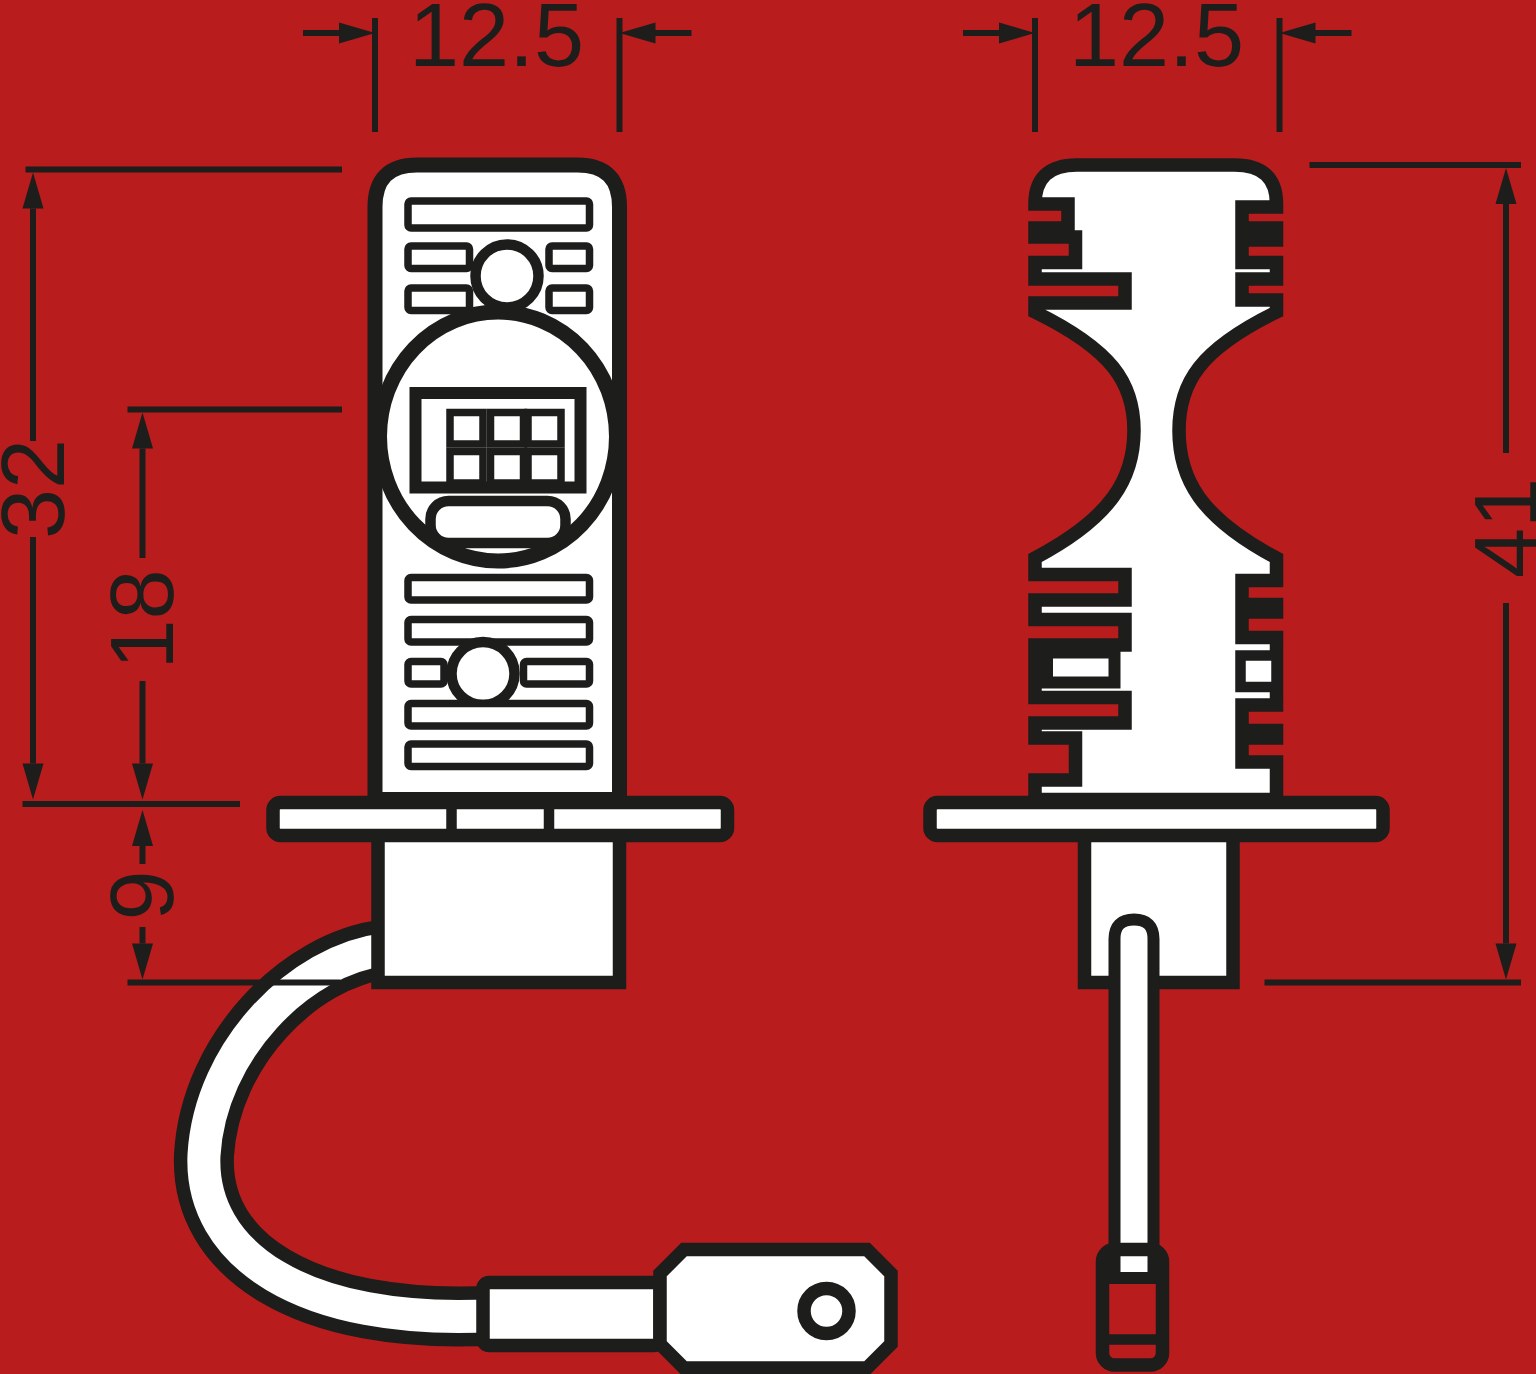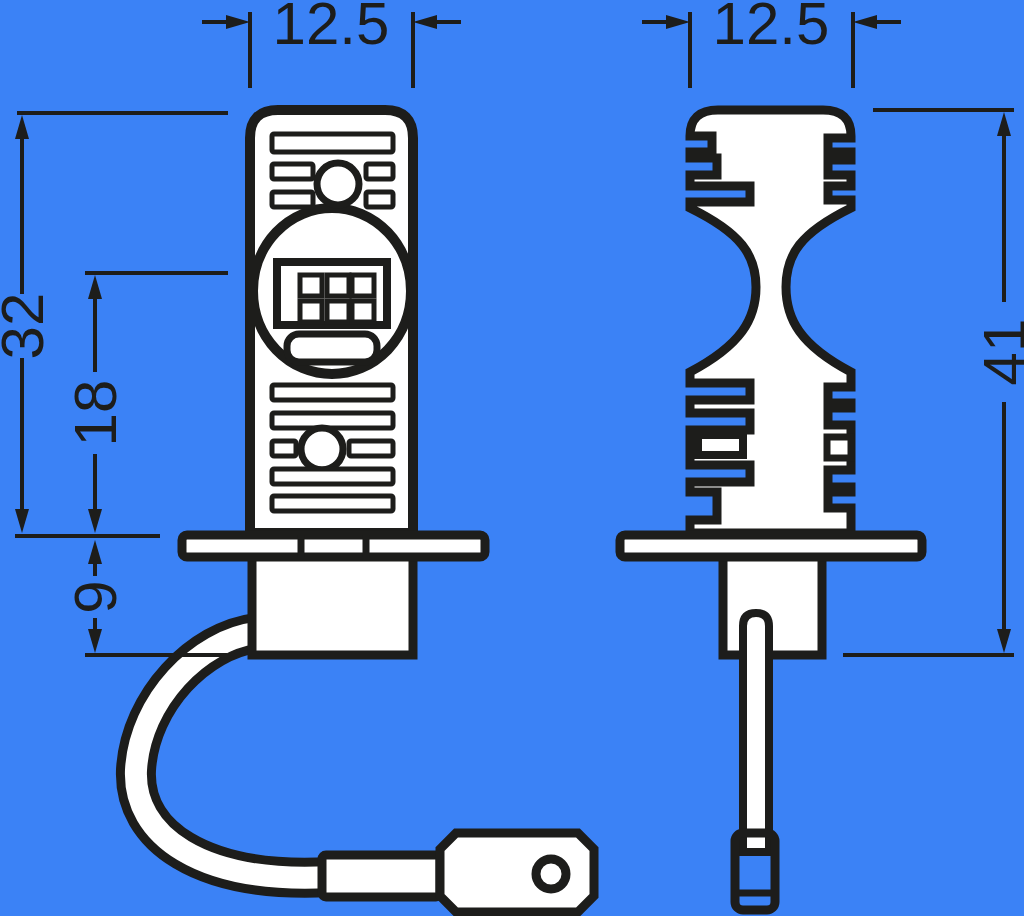--- a/index.html
+++ b/index.html
@@ -1,16 +1,16 @@
 <!DOCTYPE html>
 <html><head>
 <meta charset="utf-8">
 <style>
   html,body{margin:0;padding:0;background:#ffffff;}
-  .stage{position:relative;width:1024px;height:916px;background:#3b82f6;overflow:hidden;}
+  .stage{position:relative;width:1024px;height:916px;background:#b91c1c;overflow:hidden;}
   svg{display:block;}
   
   .part{fill:#ffffff;stroke:#1d1d1b;stroke-width:9;stroke-linejoin:miter;}
   .part-thick{fill:#ffffff;stroke:#1d1d1b;stroke-width:10;}
   .part-outline{fill:none;stroke:#1d1d1b;stroke-width:10;}
   .detail{fill:#ffffff;stroke:#1d1d1b;stroke-width:5;}
   .detail7{fill:#ffffff;stroke:#1d1d1b;stroke-width:7;}
   .detail8{fill:#ffffff;stroke:#1d1d1b;stroke-width:8;}
   .wire-outer{fill:none;stroke:#1d1d1b;stroke-width:40;}
   .wire-inner{fill:none;stroke:#ffffff;stroke-width:22;}

